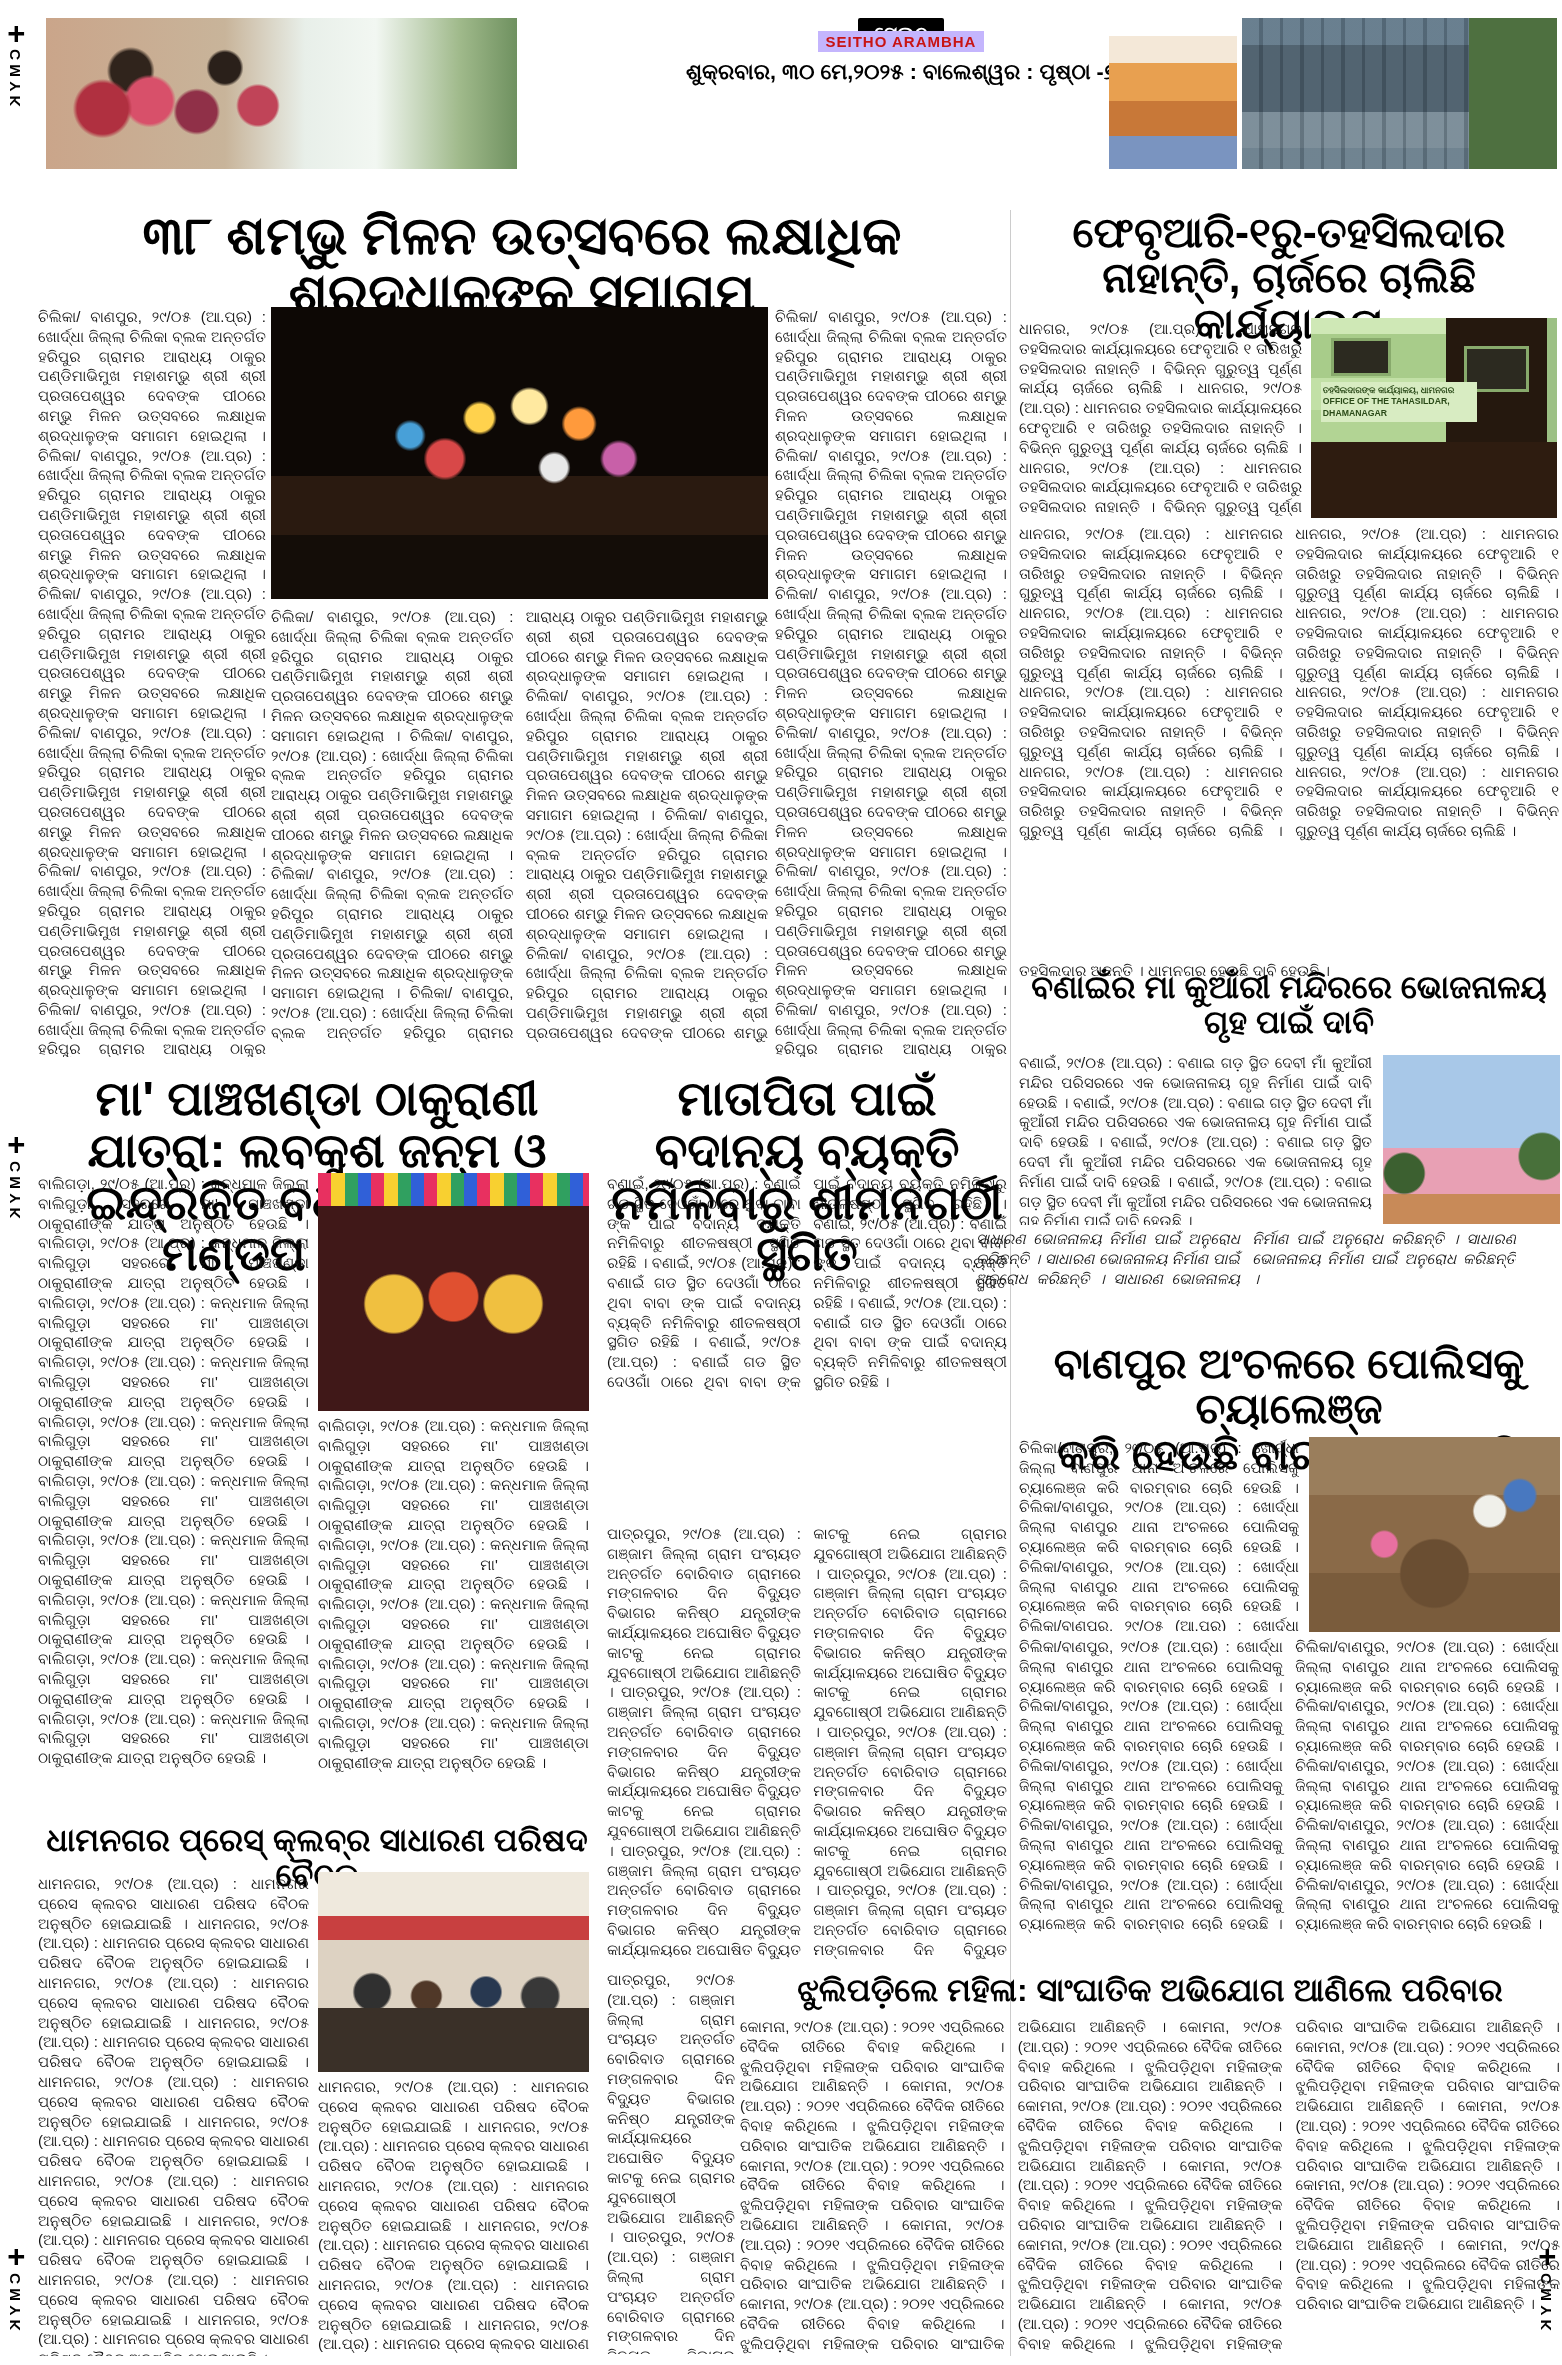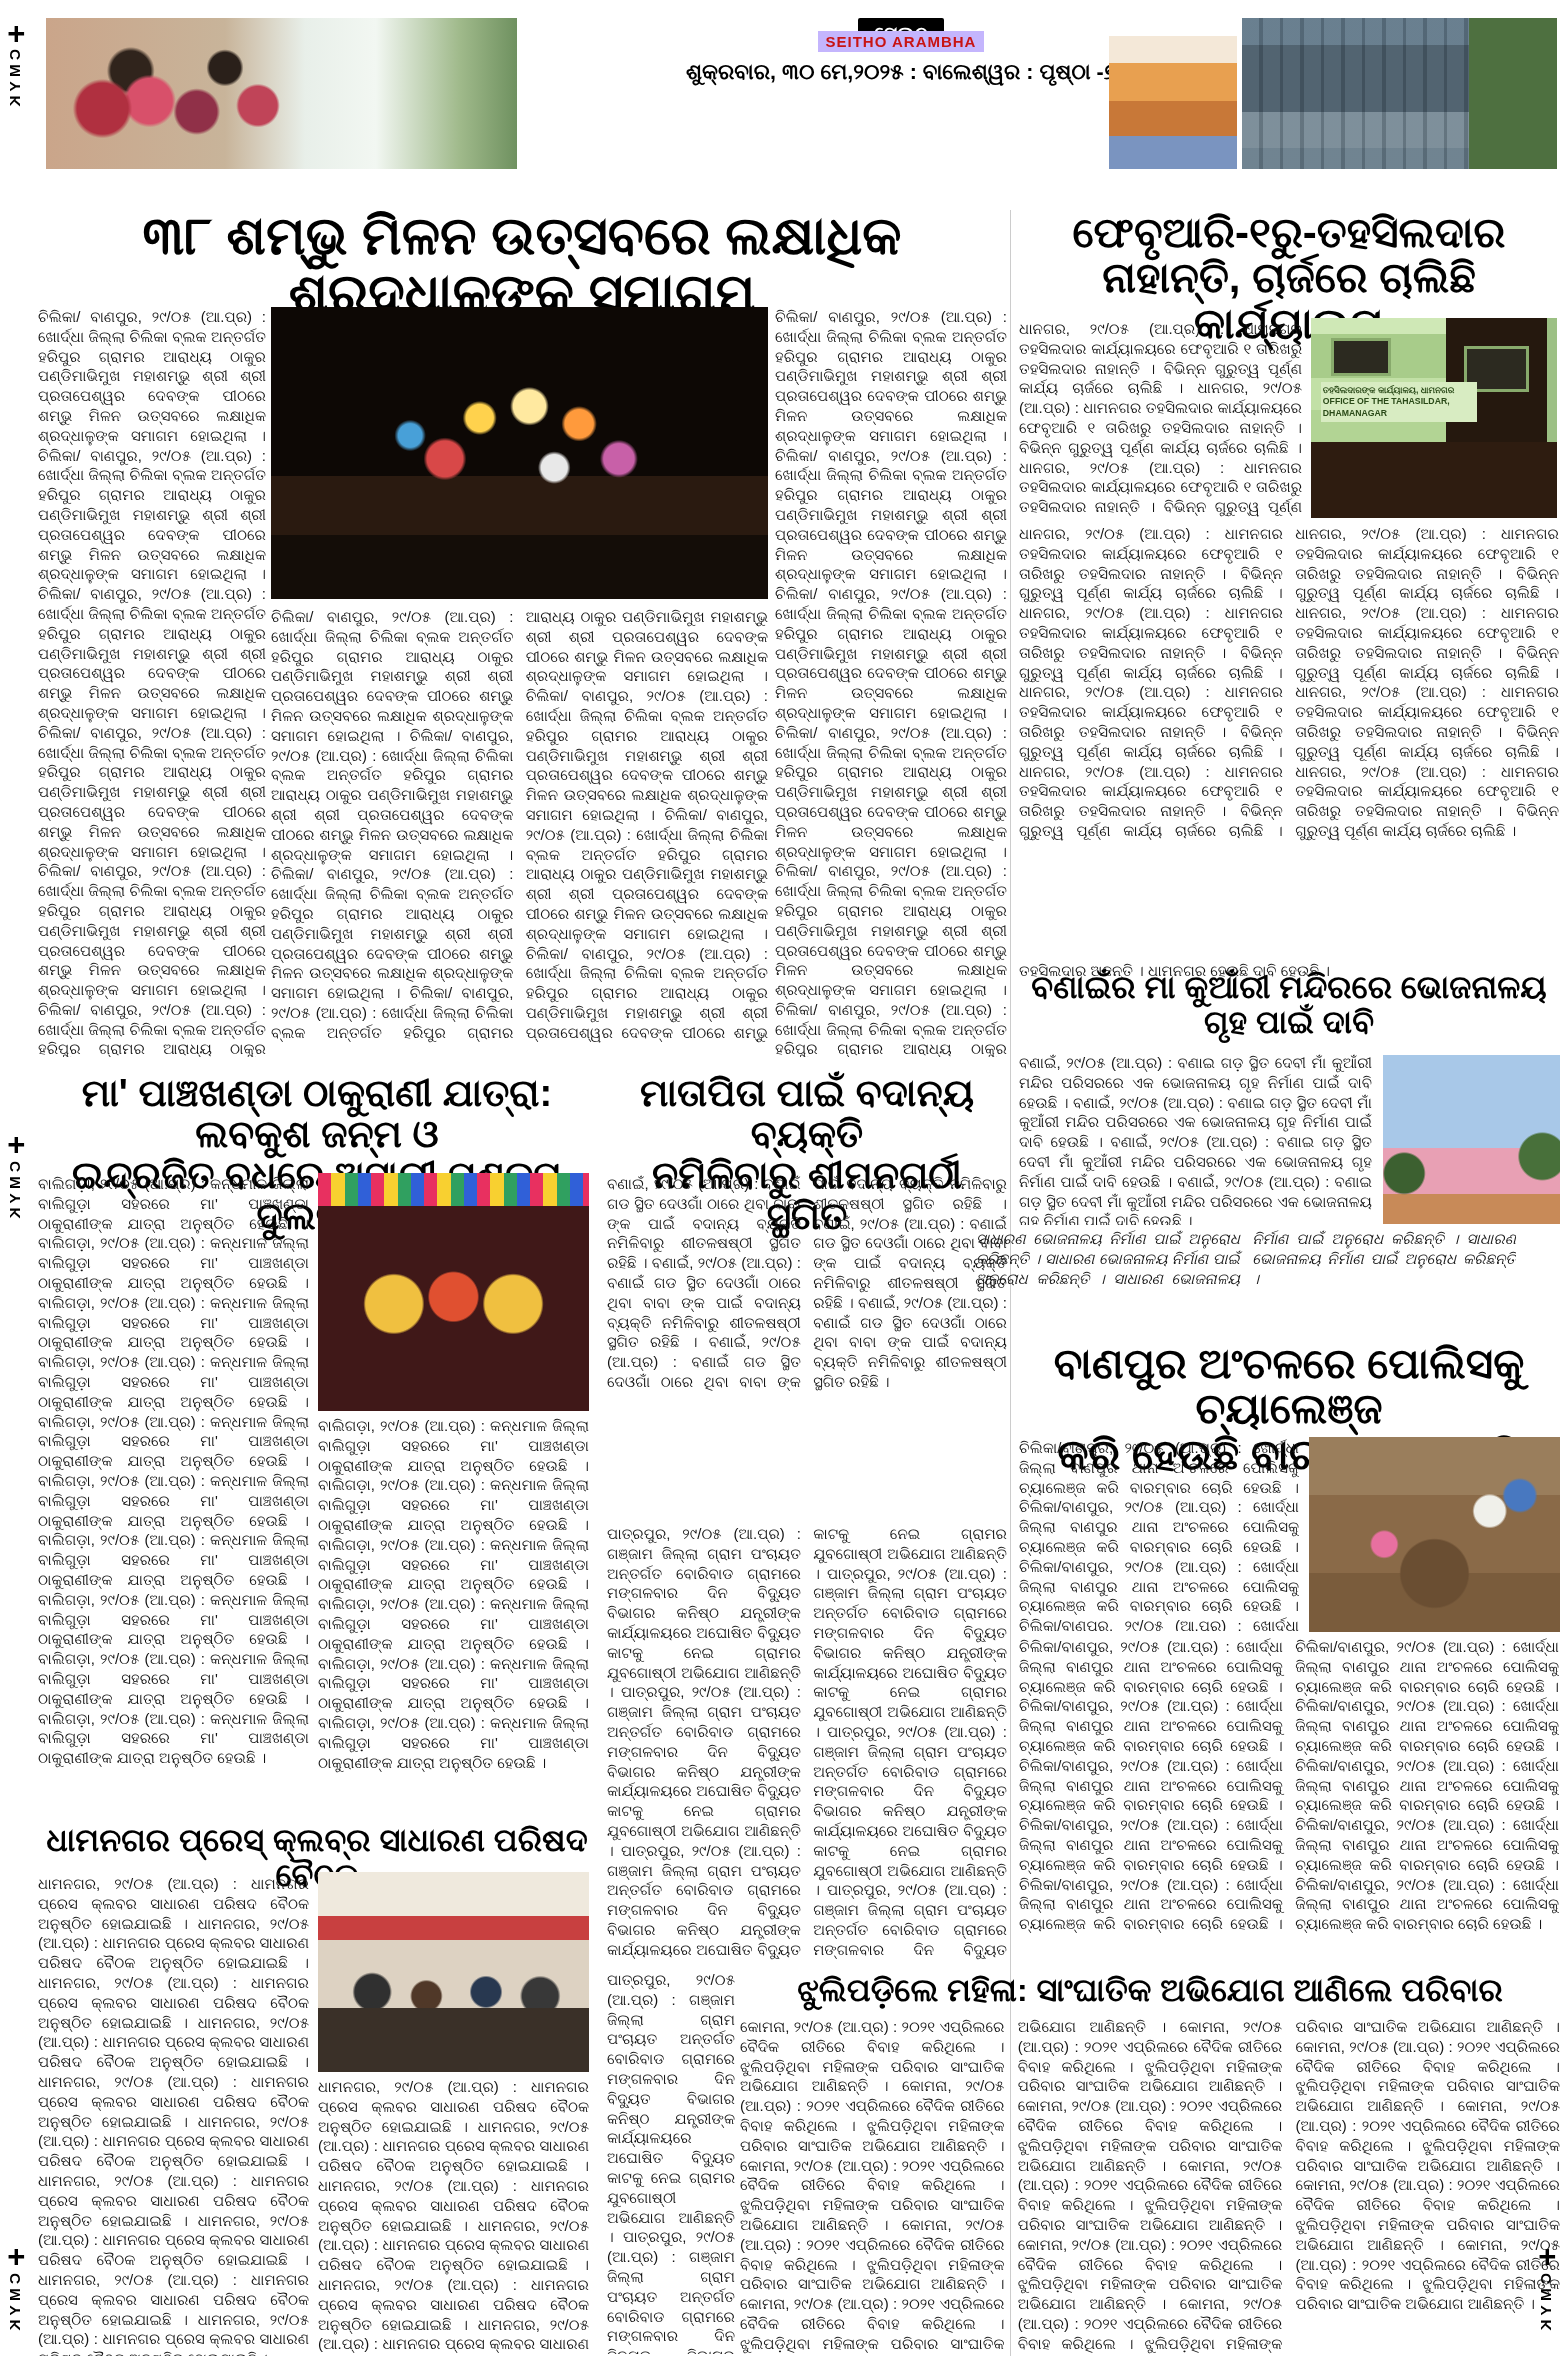--- a/index.html
+++ b/index.html
@@ -15,21 +15,21 @@
   .mast-tag{background:#000;color:#fff;text-align:right;font-weight:bold;
             font-size:20.5px;padding:4.1px 15.4px;border-radius:2px;}
   .mast-title{font-size:95px;font-weight:bold;color:#000;line-height:1;letter-spacing:2px;}
   .mast-sub{background:#c4b5fd;color:#c81414;font-weight:bold;font-size:15px;
             padding:2px 7.2px;letter-spacing:1px;display:inline-block;}
   .mast-date{font-size:21.5px;font-weight:bold;color:#000;white-space:nowrap;}
   
   .hl{font-weight:bold;color:#000;text-align:center;line-height:1.08;}
   .hl-xxl{font-size:53px;}
   .hl-xl{font-size:42px;}
-  .hl-lg{font-size:38px;}
+  .hl-lg{font-size:48px;}
   .hl-md{font-size:32px;}
   
   .bt{font-size:15px;line-height:1.32;text-align:justify;overflow:hidden;
       word-break:break-word;color:#141414;}
   .c2{column-count:2;column-gap:12.3px;}
   .c3{column-count:3;column-gap:13.3px;}
   
   .photo{position:absolute;overflow:hidden;}
   .ph-dancers{background:
       radial-gradient(circle at 12% 60%, #b03040 0 6%, transparent 7%),

